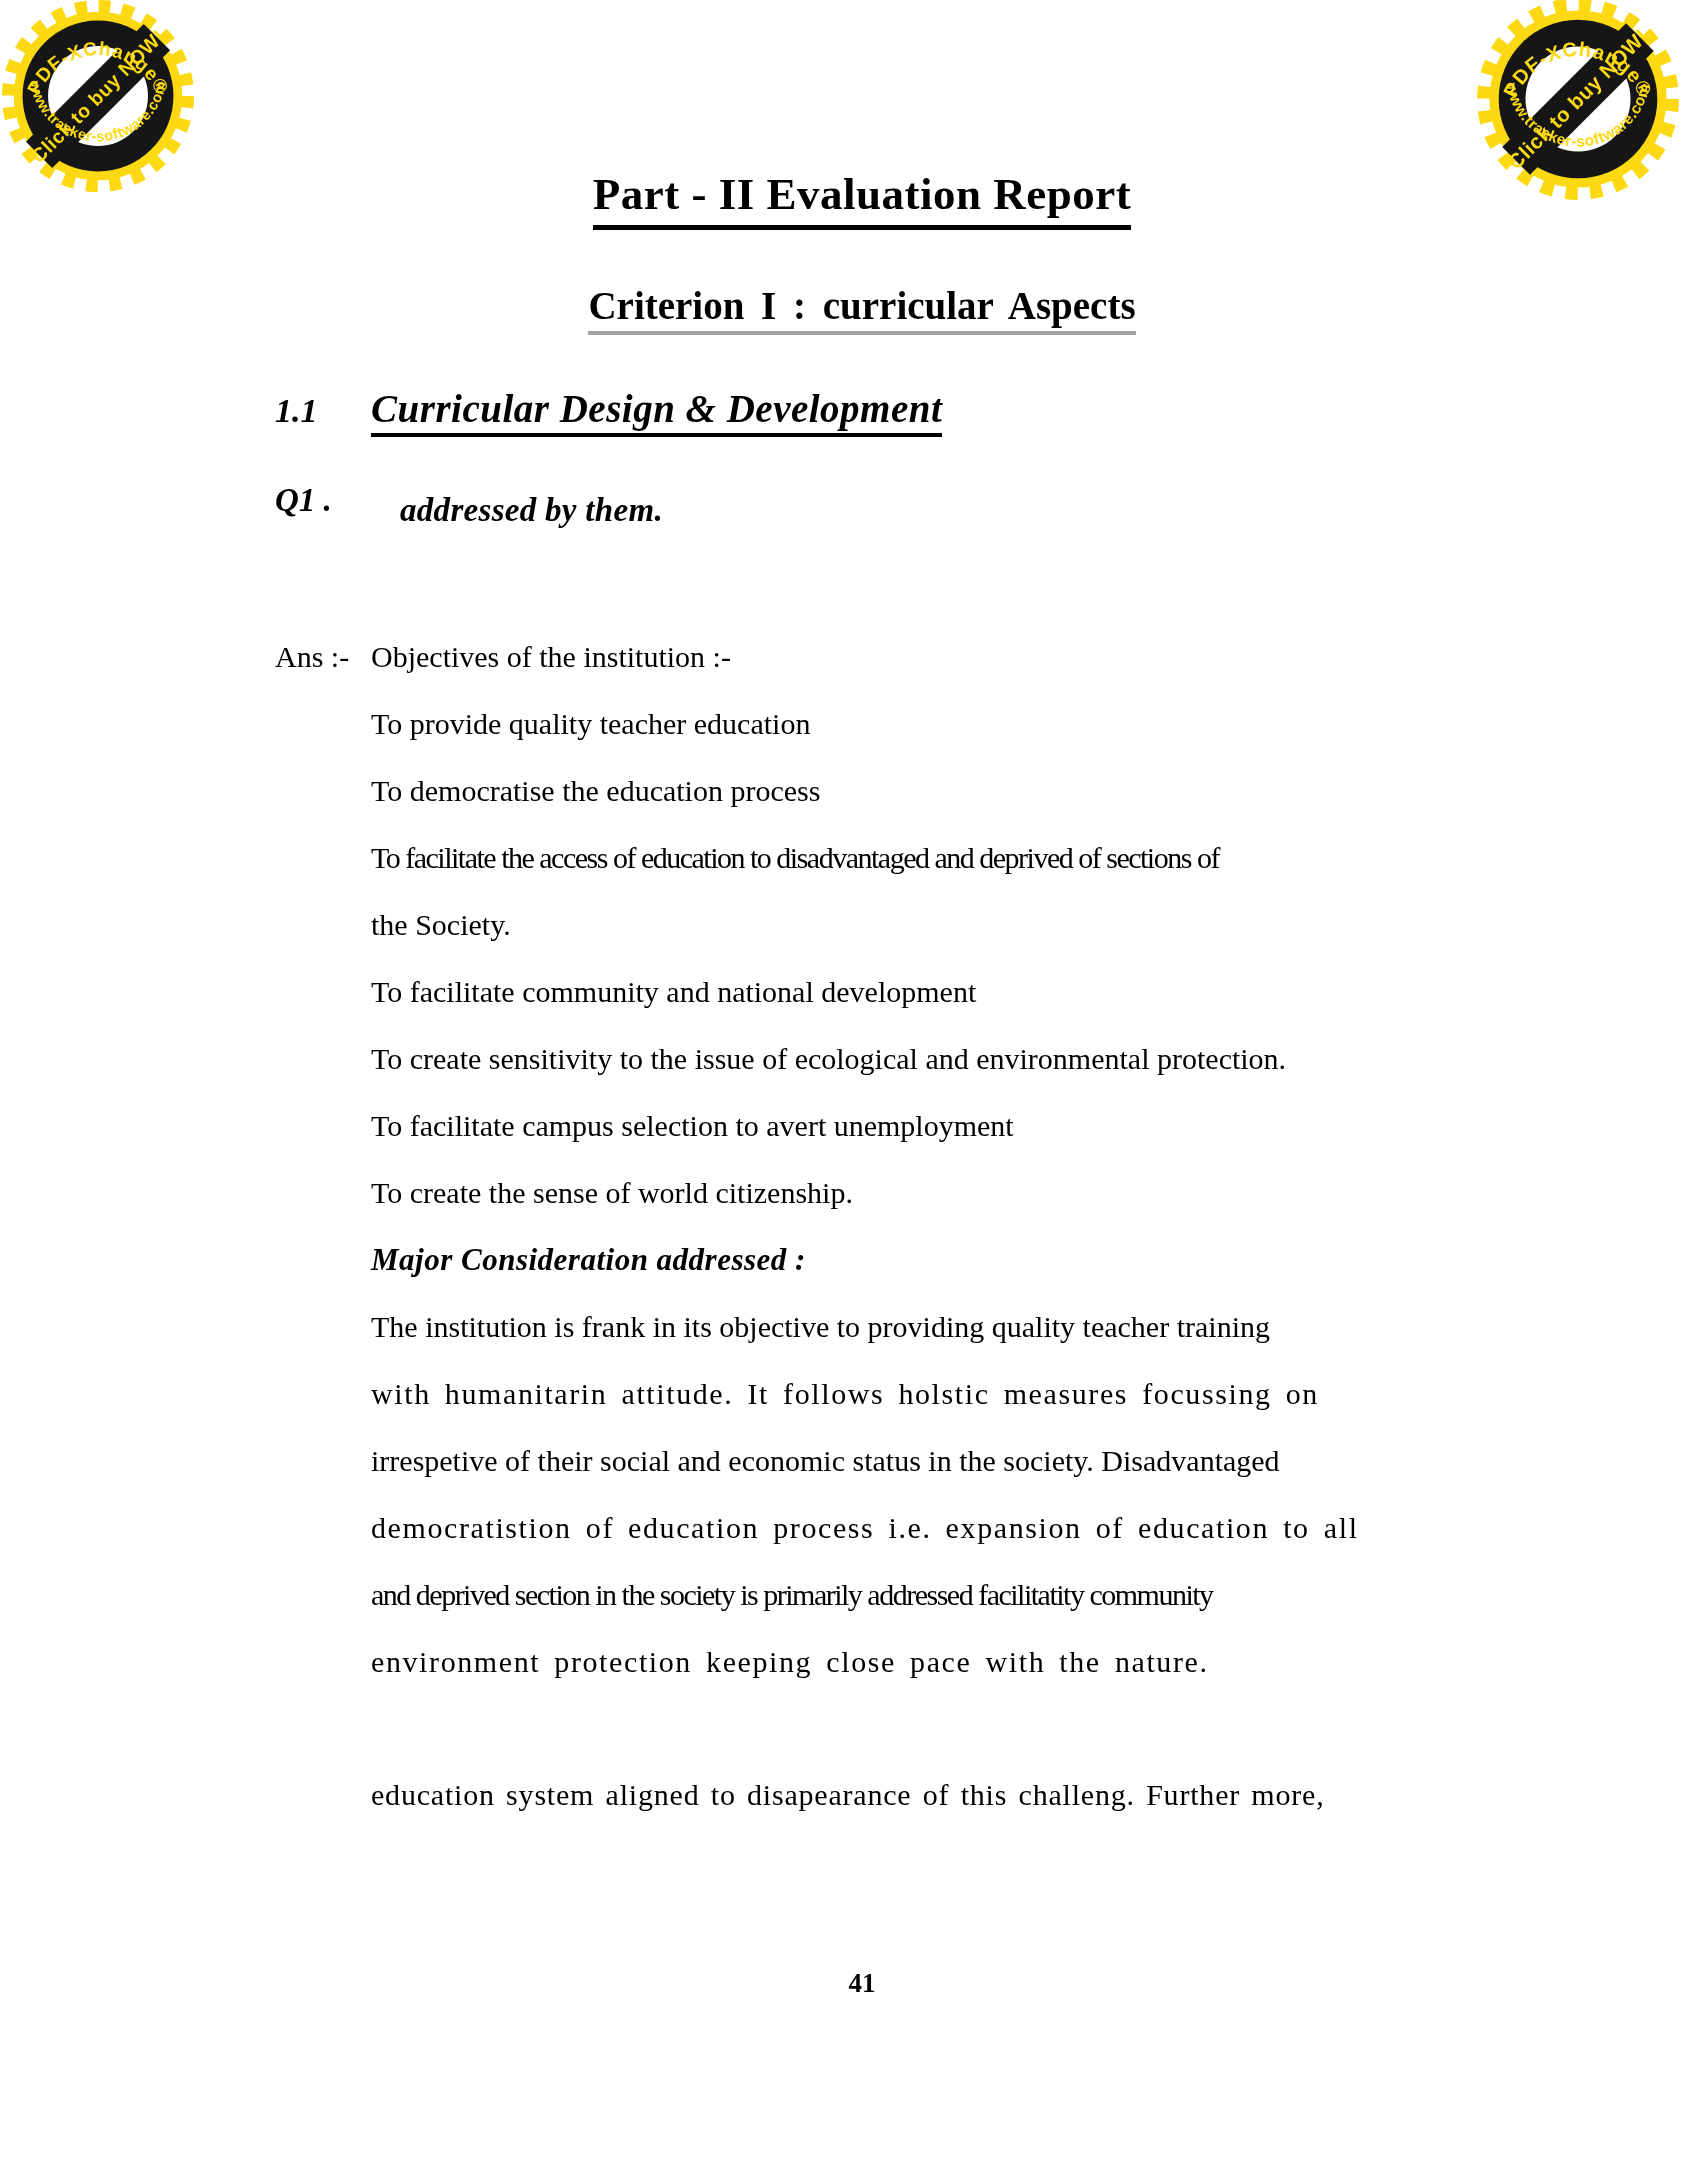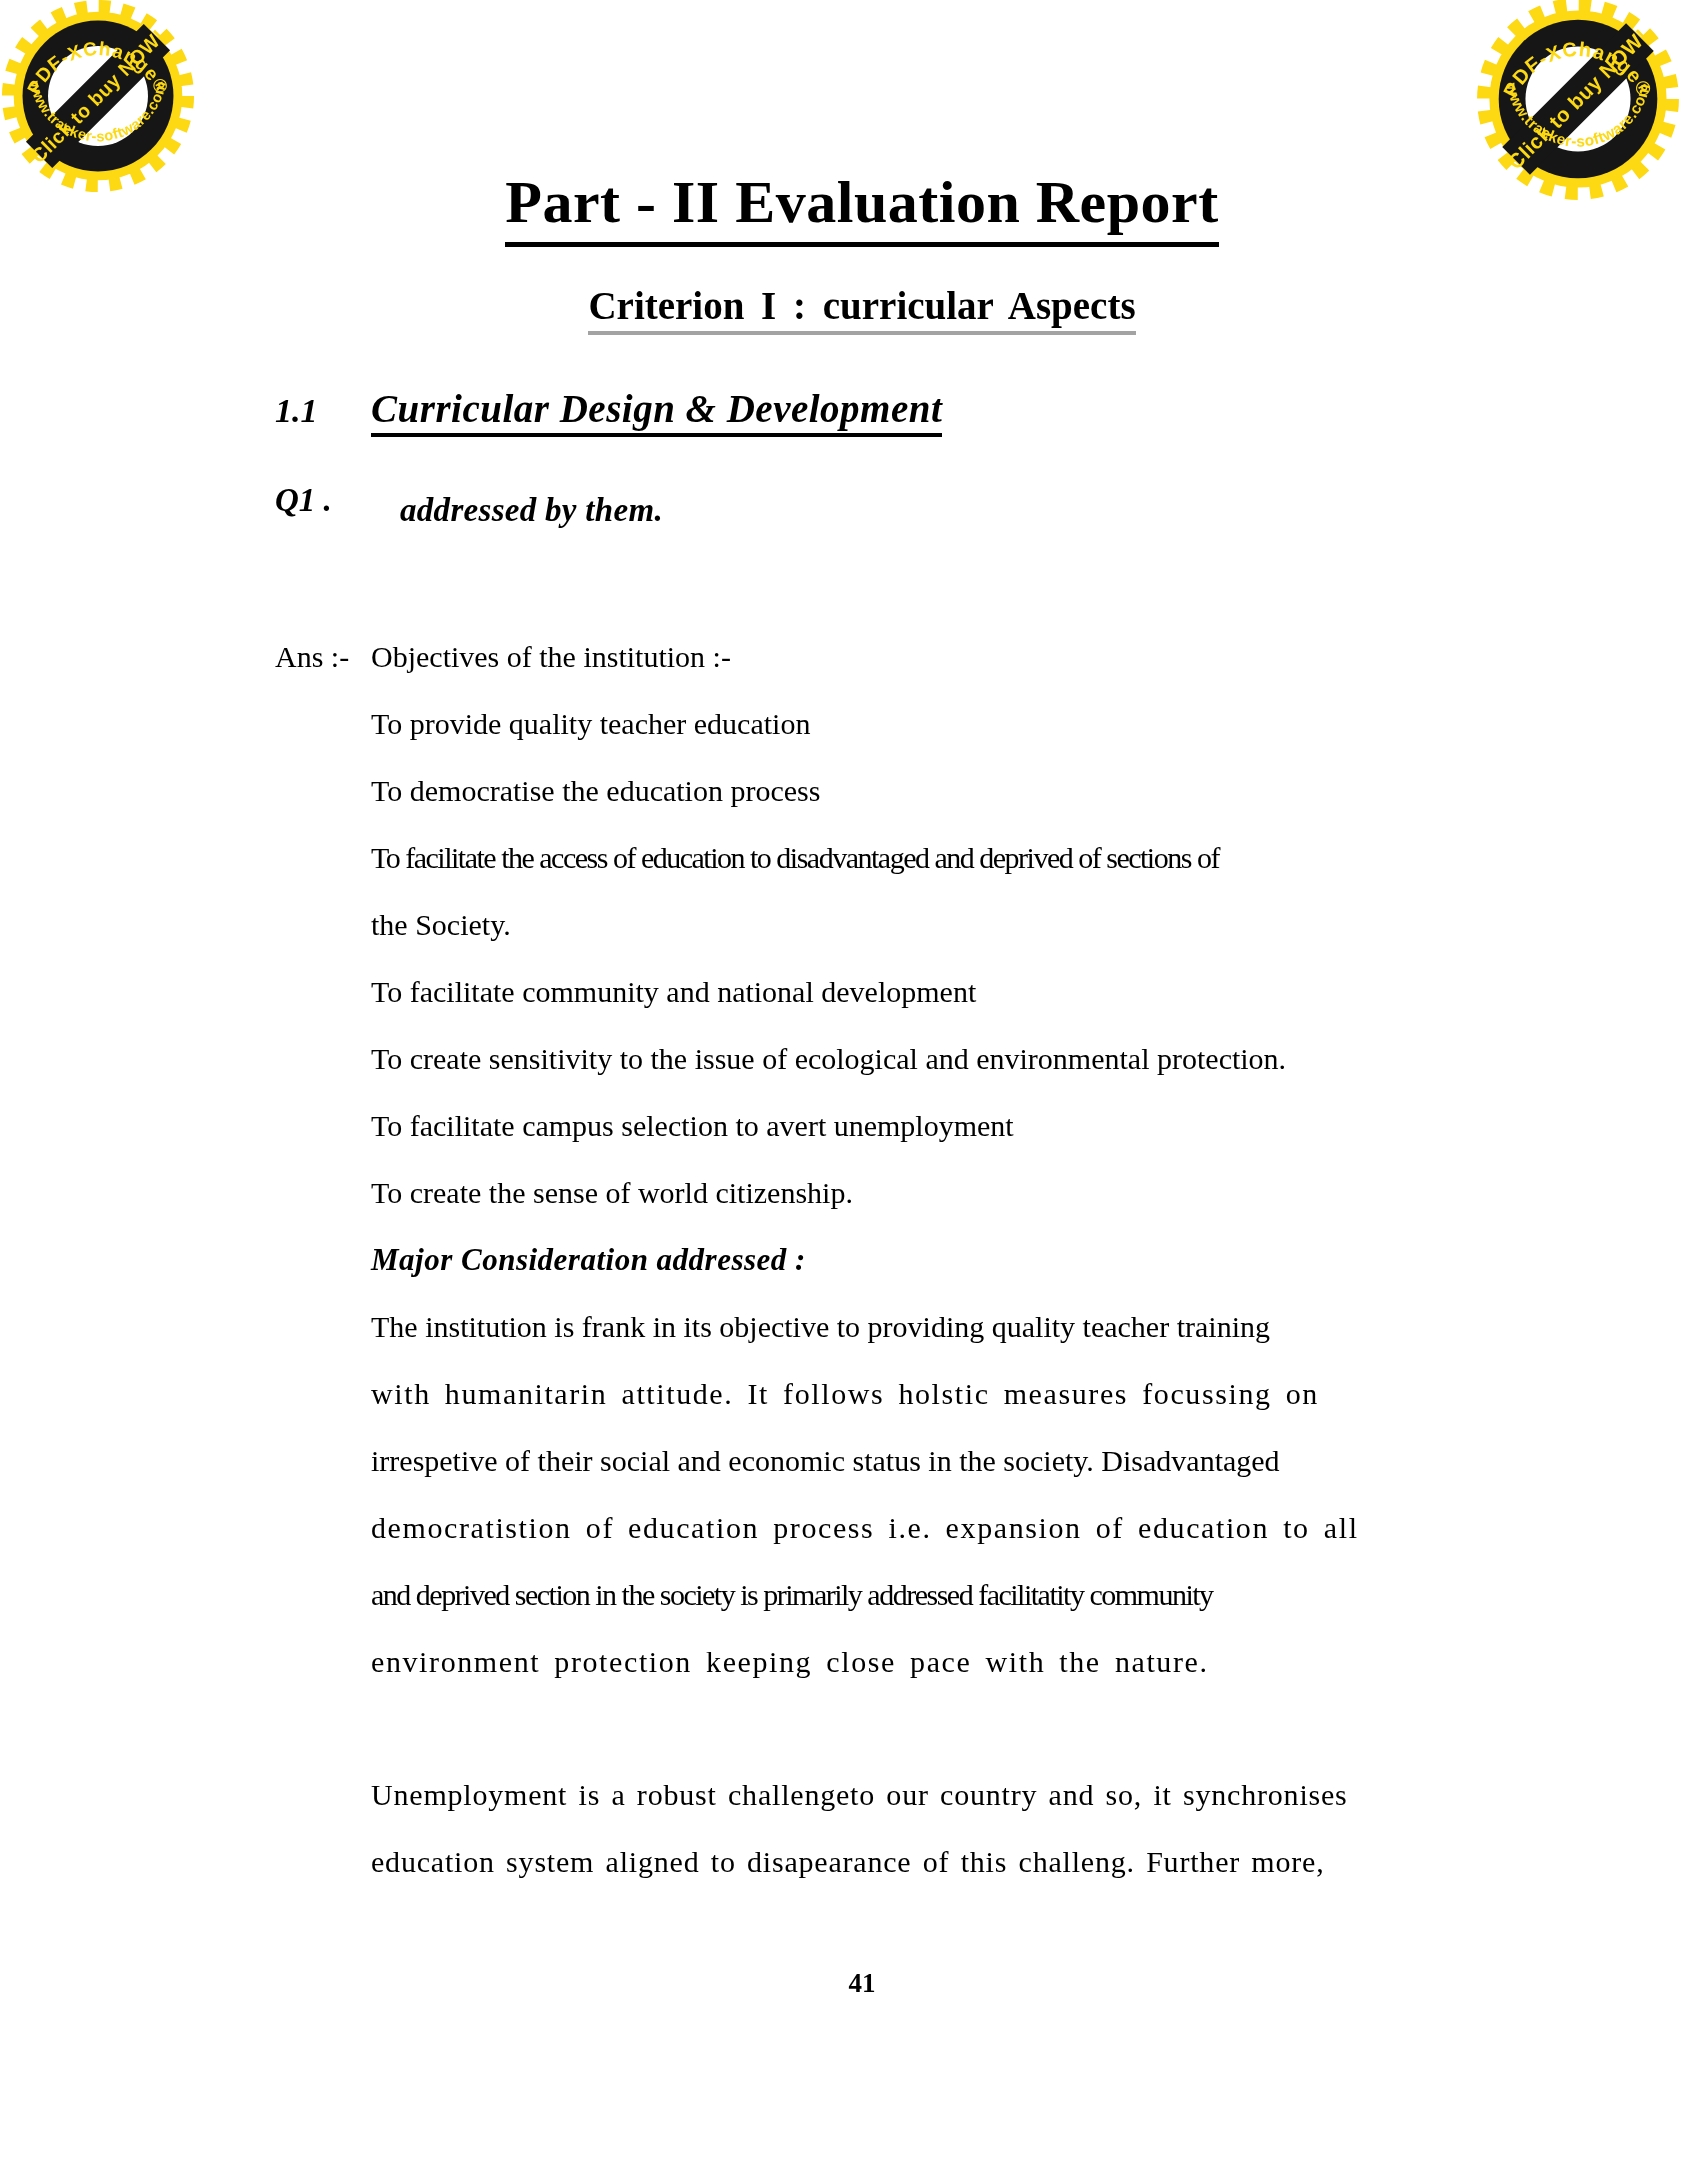--- a/index.html
+++ b/index.html
@@ -14,21 +14,21 @@
   }
   
   .stamp { position: absolute; cursor: pointer; }
   .stamp-left  { left: 0px;    top: -2px; }
   .stamp-right { left: 1475px; top: -4px; }
   .stamp-arc  { font-family: "Liberation Sans", sans-serif; font-weight: bold; font-size: 19.5px; fill: var(--stamp-yellow); letter-spacing: 1px; }
   .stamp-url  { font-size: 15px; letter-spacing: .4px; }
   .stamp-cta  { font-family: "Liberation Sans", sans-serif; font-weight: bold; font-size: 20px; fill: var(--stamp-yellow); letter-spacing: .5px; }
   
   .center-band { position: absolute; left: 275px; width: 1174px; text-align: center; }
-  .title-band   { top: 168px; font-size: 60px; font-weight: bold; }
+  .title-band   { top: 168px; font-size: 45px; font-weight: bold; }
   .title-band span    { display: inline-block; border-bottom: 5px solid #000; padding-bottom: 5px; letter-spacing: 0.5px; }
   .subtitle-band{ top: 283px; font-size: 39px; font-weight: bold; }
   .subtitle-band span { display: inline-block; border-bottom: 4px solid #a3a3a3; padding-bottom: 3px; word-spacing: 7px; }
   .section-row {
     position: absolute; left: 275px; top: 386px; width: 1174px;
     display: flex; align-items: baseline;
     font-weight: bold; font-style: italic;
   }
   .section-num { width: 96px; font-size: 34px; flex: 0 0 96px; }
   .section-title { font-size: 39px; border-bottom: 4px solid #000; padding-bottom: 2px; letter-spacing: 0.5px; }
@@ -131,21 +131,20 @@
     <div class="consideration-heading">Major Consideration addressed :</div>
     <div>
         <div class="line">The institution is frank in its objective to providing quality teacher training</div>
         <div class="line wide">with humanitarin attitude. It follows holstic measures focussing on</div>
         <div class="line">irrespetive of their social and economic status in the society. Disadvantaged</div>
         <div class="line wide">democratistion of education process i.e. expansion of education to all</div>
         <div class="line tight">and deprived section in the society is primarily addressed facilitatity community</div>
         <div class="line wide">environment protection keeping close pace with the nature.</div>
       </div>
     <div class="closing-block">
-        <div class="line wide-sm">Unemployment is a robust challengeto our country and so, it synchronises</div>
         <div class="line wide-sm">education system aligned to disapearance of this challeng. Further more,</div>
       </div>
   </div>
 
   <div class="page-num">41</div>
 
 </div>
 
 
 </body></html>

